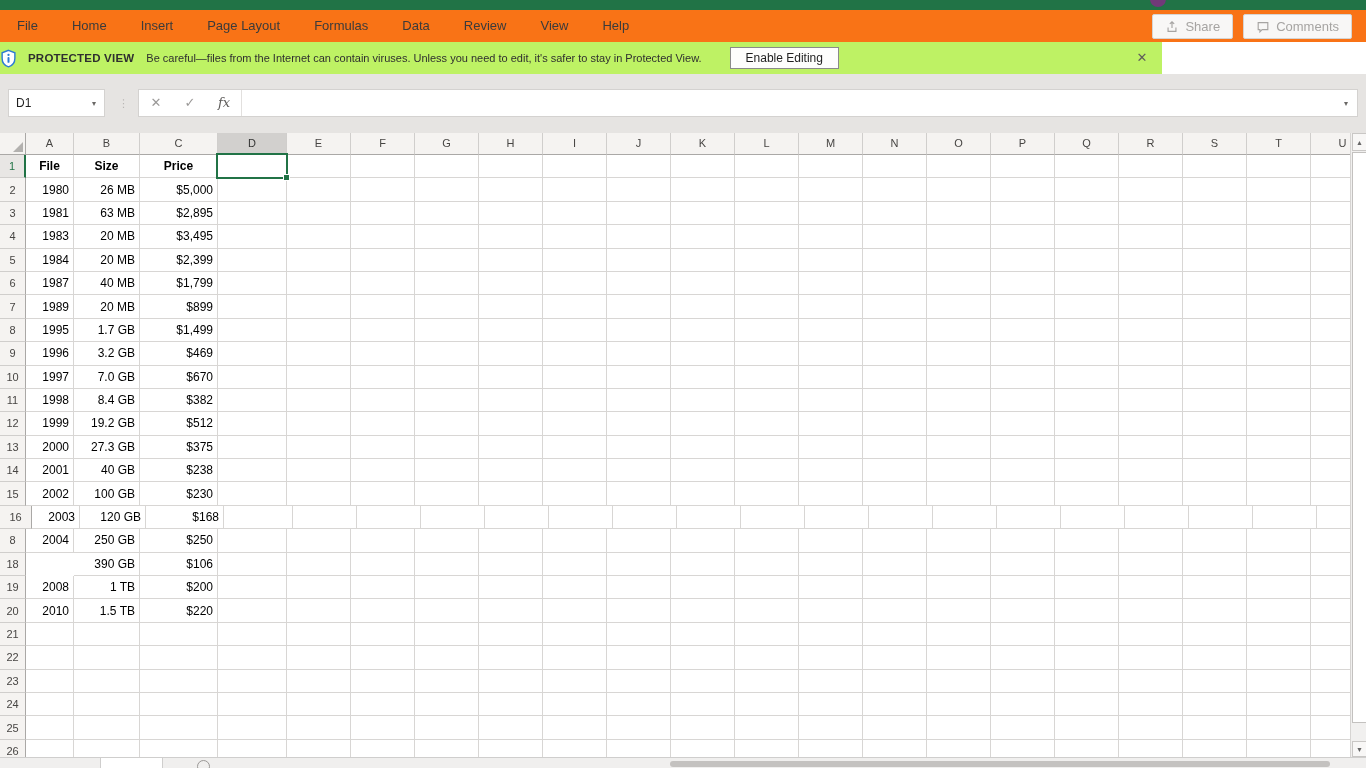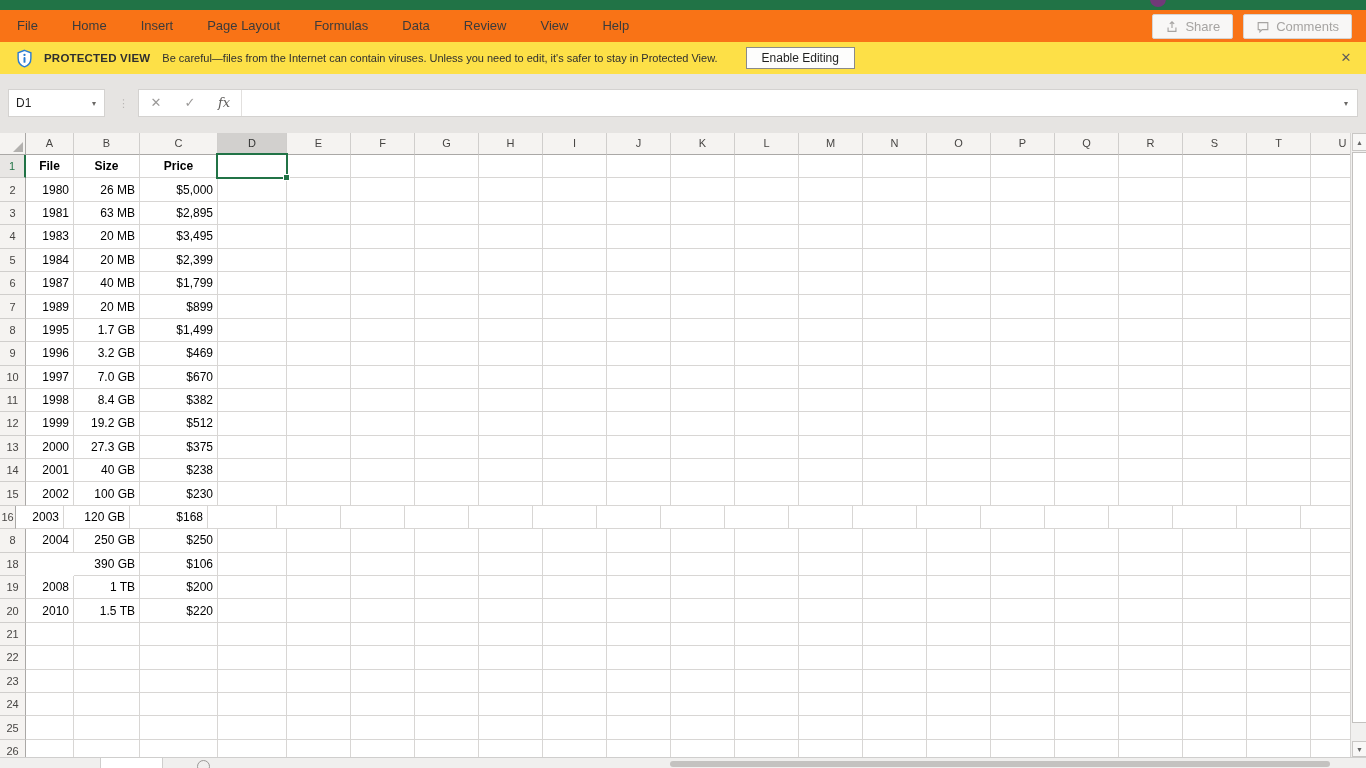--- a/index.html
+++ b/index.html
@@ -18,22 +18,22 @@
     background:#f97316; display:flex; align-items:center; }
   .menu-item { padding:0 17px; line-height:32px; font-size:13px; color:#3b3b3b;
     cursor:default; white-space:nowrap; }
   .menubar-right { position:absolute; right:14px; top:4px; display:flex; gap:10px; }
   .mb-btn { display:flex; align-items:center; gap:6px; height:25px; padding:0 12px;
     border:1px solid #d6d4d2; background:#f8f7f6; color:#a6a4a2; font-size:13px;
     border-radius:2px; }
   .mb-btn svg { stroke:#a6a4a2; fill:none; stroke-width:1.3; }
 
   
-  .banner { position:absolute; left:0; top:42px; width:1366px; height:32px;
-    background:#fde047; display:flex; align-items:center; padding-left:16px; }
+  .banner { position:absolute; left:0; top:42px; width:1162px; height:32px;
+    background:#bef264; display:flex; align-items:center; }
   .shield { flex:0 0 auto; margin-right:11px; display:flex; }
   .banner-title { font-size:11.5px; font-weight:bold; color:#2f2f2f;
     letter-spacing:0.2px; margin-right:12px; white-space:nowrap; }
   .banner-msg { font-size:11px; color:#2f2f2f; white-space:nowrap; }
   .banner-btn { margin-left:28px; height:22px; padding:0 15px; font-size:12px;
     color:#1f1f1f; background:#fdfdfc; border:1px solid #8a8a8a; cursor:pointer;
     font-family:"Liberation Sans",sans-serif; }
   .banner-close { position:absolute; right:11px; top:7px; font-size:13px;
     color:#5f5d5b; width:18px; height:18px; text-align:center; line-height:18px;
     cursor:pointer; }
@@ -559,21 +559,21 @@
           <div class="cell" style="width: 64px;"></div>
           <div class="cell" style="width: 64px;"></div>
           <div class="cell" style="width: 64px;"></div>
           <div class="cell" style="width: 64px;"></div>
           <div class="cell" style="width: 64px;"></div>
           <div class="cell" style="width: 64px;"></div>
           <div class="cell" style="width: 64px;"></div>
           <div class="cell" style="width: 64px;"></div>
         </div>
         <div class="grid-row">
-          <div class="row-hdr" style="width: 16px;">16</div>
+          <div class="row-hdr" style="width: 32px;">16</div>
           <div class="cell num" style="width: 48px;">2003</div>
           <div class="cell num" style="width: 66px;">120 GB</div>
           <div class="cell num" style="width: 78px;">$168</div>
           <div class="cell" style="width: 69px;"></div>
           <div class="cell" style="width: 64px;"></div>
           <div class="cell" style="width: 64px;"></div>
           <div class="cell" style="width: 64px;"></div>
           <div class="cell" style="width: 64px;"></div>
           <div class="cell" style="width: 64px;"></div>
           <div class="cell" style="width: 64px;"></div>

